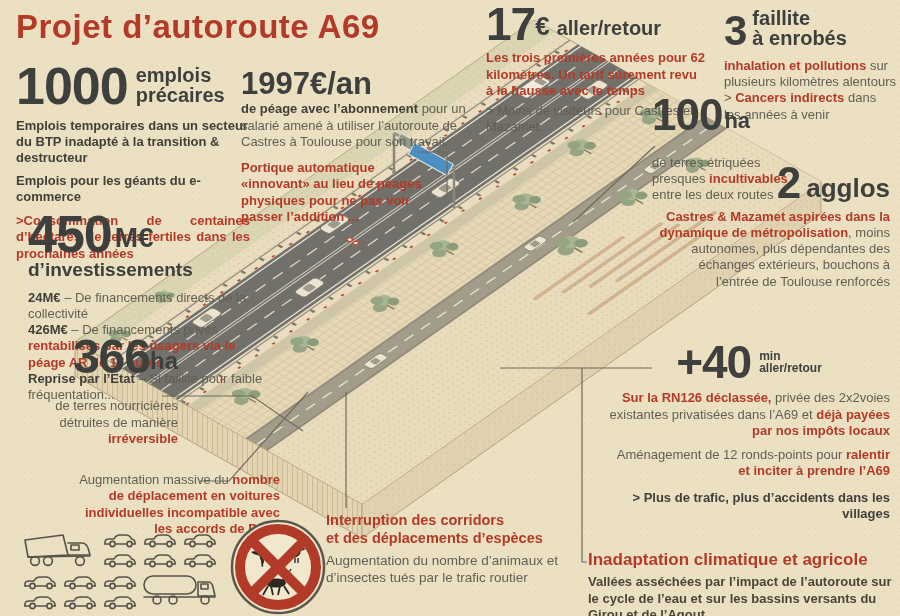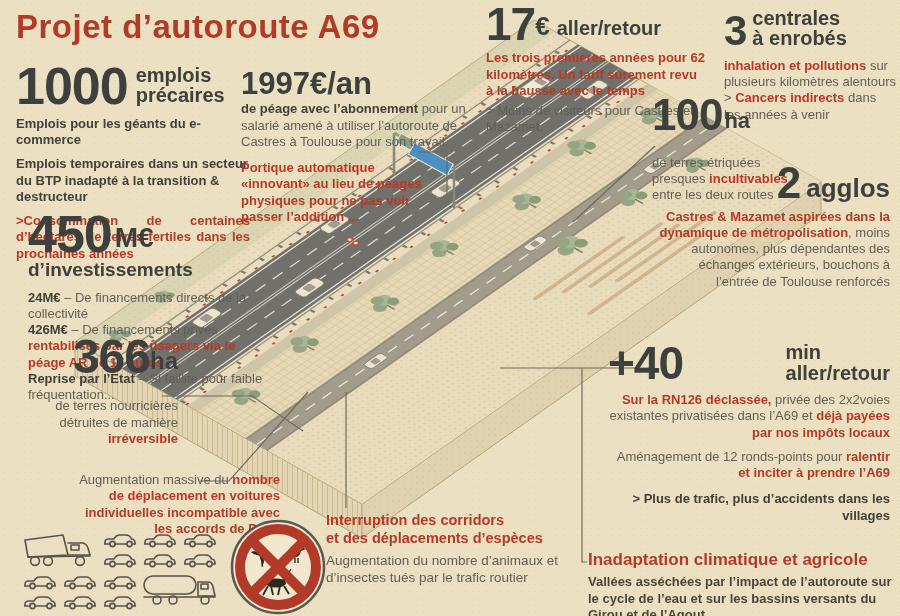--- a/index.html
+++ b/index.html
@@ -41,23 +41,23 @@
   #b-3 .num{font-size:42px;}
   #b-3 .lbl{font-size:20px;margin-left:6px;padding-bottom:1px;}
   #b-100{left:652px;top:96px;width:215px;}
   #b-100 .num{font-size:44px;}
   #b-100 .unit{font-size:22px;font-weight:bold;color:#3d403c;margin-left:2px;}
   #b-2ag{left:658px;top:164px;width:232px;}
   #b-2ag .numrow{justify-content:flex-end;}
   #b-2ag .num{font-size:44px;}
   #b-2ag .lbl{font-size:26px;margin-left:6px;padding-bottom:1px;}
   #b-40{left:608px;top:342px;width:282px;}
-  #b-40 .numrow{justify-content:space-between;align-items:center;}
+  #b-40 .numrow{justify-content:center;align-items:center;}
   #b-40 .num{font-size:46px;}
-  #b-40 .units{text-align:left;margin-left:8px;font-size:20px;font-weight:bold;color:#3d403c;line-height:1.05;}
+  #b-40 .units{text-align:left;margin-left:8px;font-size:12px;font-weight:bold;color:#3d403c;line-height:1.05;}
   #b-450{left:28px;top:212px;width:238px;}
   #b-450 .num{font-size:52px;}
   #b-450 .unit{font-size:28px;font-weight:bold;color:#3d403c;padding-bottom:3px;margin-left:3px;}
   #b-450 .lbl2{font-size:19px;font-weight:bold;color:#3d403c;margin-top:0;}
   #b-366{left:24px;top:336px;width:154px;}
   #b-366 .numrow{justify-content:flex-end;}
   #b-366 .num{font-size:48px;}
   #b-366 .unit{font-size:24px;font-weight:bold;color:#3d403c;padding-bottom:2px;}
   #b-aug{left:28px;top:472px;width:208px;margin-left:44px;}
   #b-corr{left:326px;top:511px;width:262px;}
@@ -192,22 +192,22 @@
   </svg>
 
   <div id="title" class="blk">Projet d’autoroute A69</div>
 
   <div id="b-jobs" class="blk">
     <div class="numrow">
       <span class="num">1000</span>
       <span class="lbl">emplois
 précaires</span>
     </div>
+    <p class="dark mt8">Emplois temporaires dans un secteur du BTP inadapté à la transition &amp; destructeur</p>
     <p class="dark mt6">Emplois pour les géants du e-commerce</p>
-    <p class="dark mt8">Emplois temporaires dans un secteur du BTP inadapté à la transition &amp; destructeur</p>
     <p class="red mt8 just">&gt;Consommation de centaines d’hectares de terres fertiles dans les prochaines années</p>
   </div>
 
   <div id="b-2000" class="blk">
     <div class="num">1997€/an</div>
     <p class="mt4">
       <span class="dark">de péage avec l’abonnement</span><span class="gray"> pour un salarié amené à utiliser l’autoroute de Castres à Toulouse pour son travail.</span>
     </p>
     <p class="red mt10 warn">Portique automatique «innovant» au lieu de péages physiques pour ne pas voir passer l’addition ...</p>
   </div>
@@ -218,21 +218,21 @@
       <span class="eur">€</span>
       <span class="lbl">aller/retour</span>
     </div>
     <p class="red mt6">Les trois premières années pour 62 kilomètres. Un tarif sûrement revu à la hausse avec le temps</p>
     <p class="gray mt4">&gt; Moins de visiteurs pour Castres et Mazamet.</p>
   </div>
 
   <div id="b-3" class="blk">
     <div class="numrow">
       <span class="num">3</span>
-      <span class="lbl">centrales
+      <span class="lbl">faillite
 à enrobés</span>
     </div>
     <p class="mt8">
       <span class="red">inhalation et pollutions</span><span class="gray"> sur plusieurs kilomètres alentours</span><br>
       <span class="gray">&gt; </span><span class="red">Cancers indirects</span><span class="gray"> dans les années à venir</span>
     </p>
   </div>
 
   <div id="b-100" class="blk">
     <div class="numrow">

